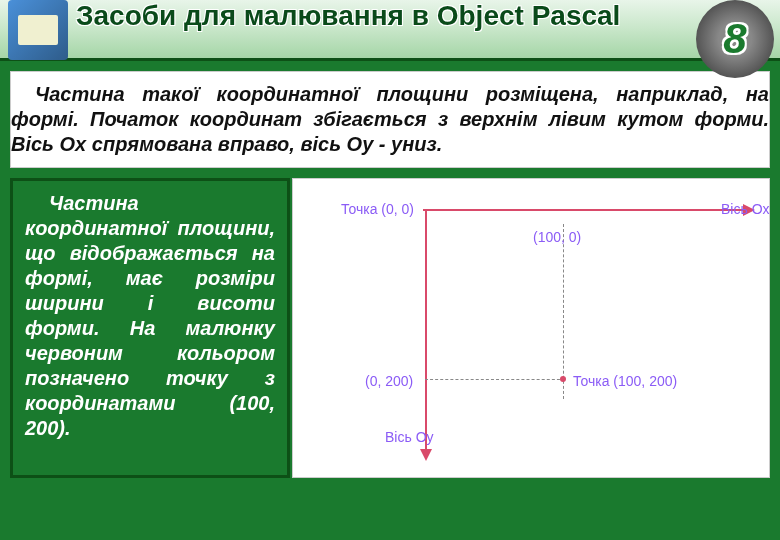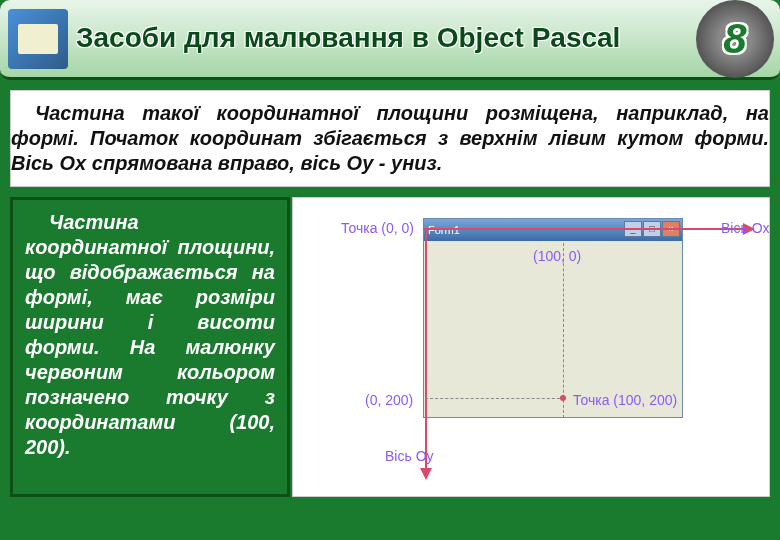--- a/index.html
+++ b/index.html
@@ -5,27 +5,25 @@
   * { margin: 0; padding: 0; box-sizing: border-box; }
   body {
     width: 780px;
     height: 540px;
     font-family: Arial, sans-serif;
     background: #1a7a2e;
     position: relative;
     overflow: hidden;
   }
   .header {
-    height: 80px;
+    height: 61px;
     background: linear-gradient(to bottom, #e8f5e9 0%, #c8e6c9 50%, #a5d6a7 100%);
     border-bottom: 3px solid #0d5016;
     position: relative;
     display: flex;
-    align-items: center;
-    border-radius: 10px;
   }
   .header-icon-left {
     width: 60px;
     height: 60px;
     margin-left: 8px;
     background: linear-gradient(135deg, #4a90d9, #2e5c8a);
     border-radius: 4px;
     position: relative;
   }
   .header-icon-left::after {
@@ -220,30 +218,20 @@
   <span class="indent"></span><span>Частина такої координатної площини розміщена, наприклад, на формі. Початок координат збігається з верхнім лівим кутом форми. Вісь Ох спрямована вправо, вісь Оу - униз.</span>
 </div>
 
 <div class="lower">
   <div class="para2">
     <span class="indent"></span><span>Частина координатної площини, що відображається на формі, має розміри ширини і висоти форми. На малюнку червоним кольором позначено точку з координатами (100, 200).</span>
   </div>
 
   <div class="diagram">
 
-    <div class="win">
-      <div class="win-title">
-        <span>Form1</span>
-        <div class="win-buttons">
-          <div class="win-btn">_</div>
-          <div class="win-btn">□</div>
-          <div class="win-btn close">×</div>
-        </div>
-      </div>
-    </div>
 
     <div class="arrow-x"></div>
     <div class="arrow-y"></div>
     <div class="dash-v"></div>
     <div class="dash-h"></div>
     <div class="point"></div>
 
     <div class="axis-label" style="left:48px; top:22px;">Точка (0, 0)</div>
     <div class="axis-label" style="left:240px; top:50px;">(100, 0)</div>
     <div class="axis-label" style="left:72px; top:194px;">(0, 200)</div>

